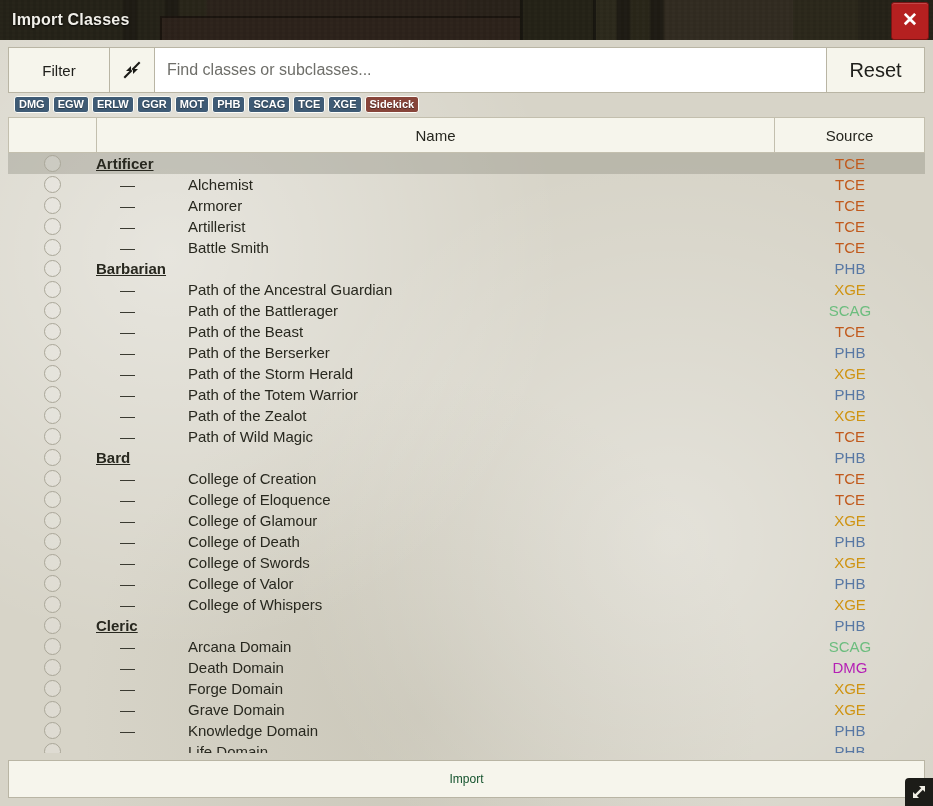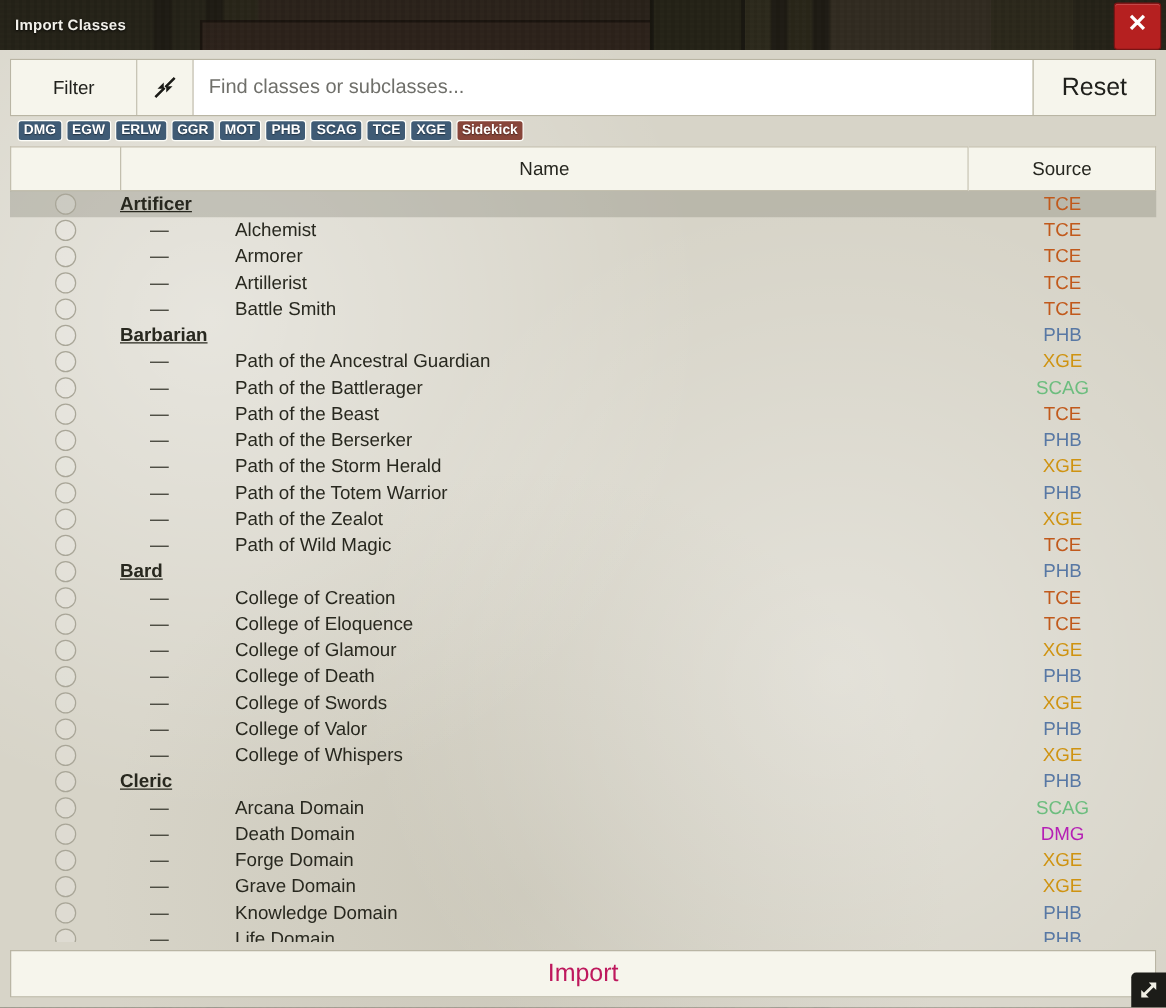--- a/index.html
+++ b/index.html
@@ -76,21 +76,21 @@
     position: relative;
     height: 40px;
     flex: 0 0 40px;
     background: rgba(20, 16, 10, 0.55);
     display: flex;
     align-items: center;
     box-sizing: border-box;
   }
   #title-text {
     color: #f2f0ea;
-    font-size: 12px;
+    font-size: 16px;
     font-weight: bold;
     padding-left: 12px;
     letter-spacing: 0.2px;
     text-shadow: 0 1px 2px rgba(0,0,0,0.9);
     user-select: none;
   }
   #close-button {
     position: absolute;
     right: 4px;
     top: 2px;
@@ -302,22 +302,22 @@
   
   #import-button {
     flex: 0 0 38px;
     height: 38px;
     margin-top: 7px;
     background: #f6f5ec;
     border: 1px solid #b9b5a4;
     display: flex;
     align-items: center;
     justify-content: center;
-    font-size: 20px;
-    color: #be185d;
+    font-size: 12px;
+    color: #14532d;
     cursor: pointer;
     box-sizing: border-box;
     user-select: none;
   }
 
   
   #resize-handle {
     position: absolute;
     right: 0;
     bottom: 0;

